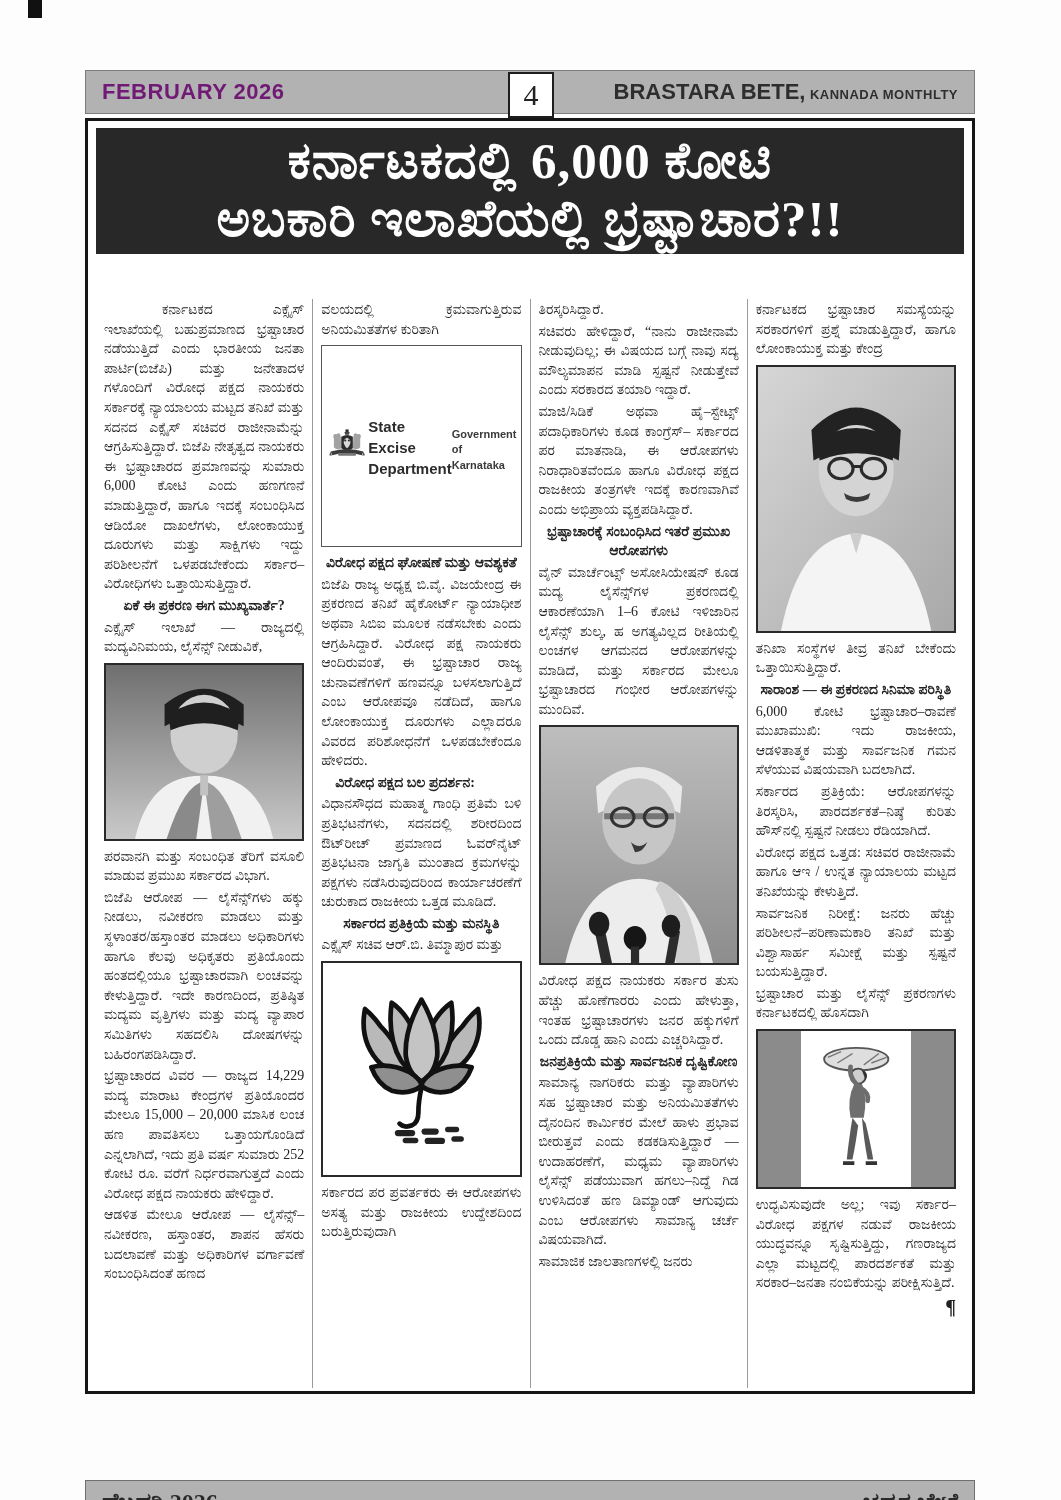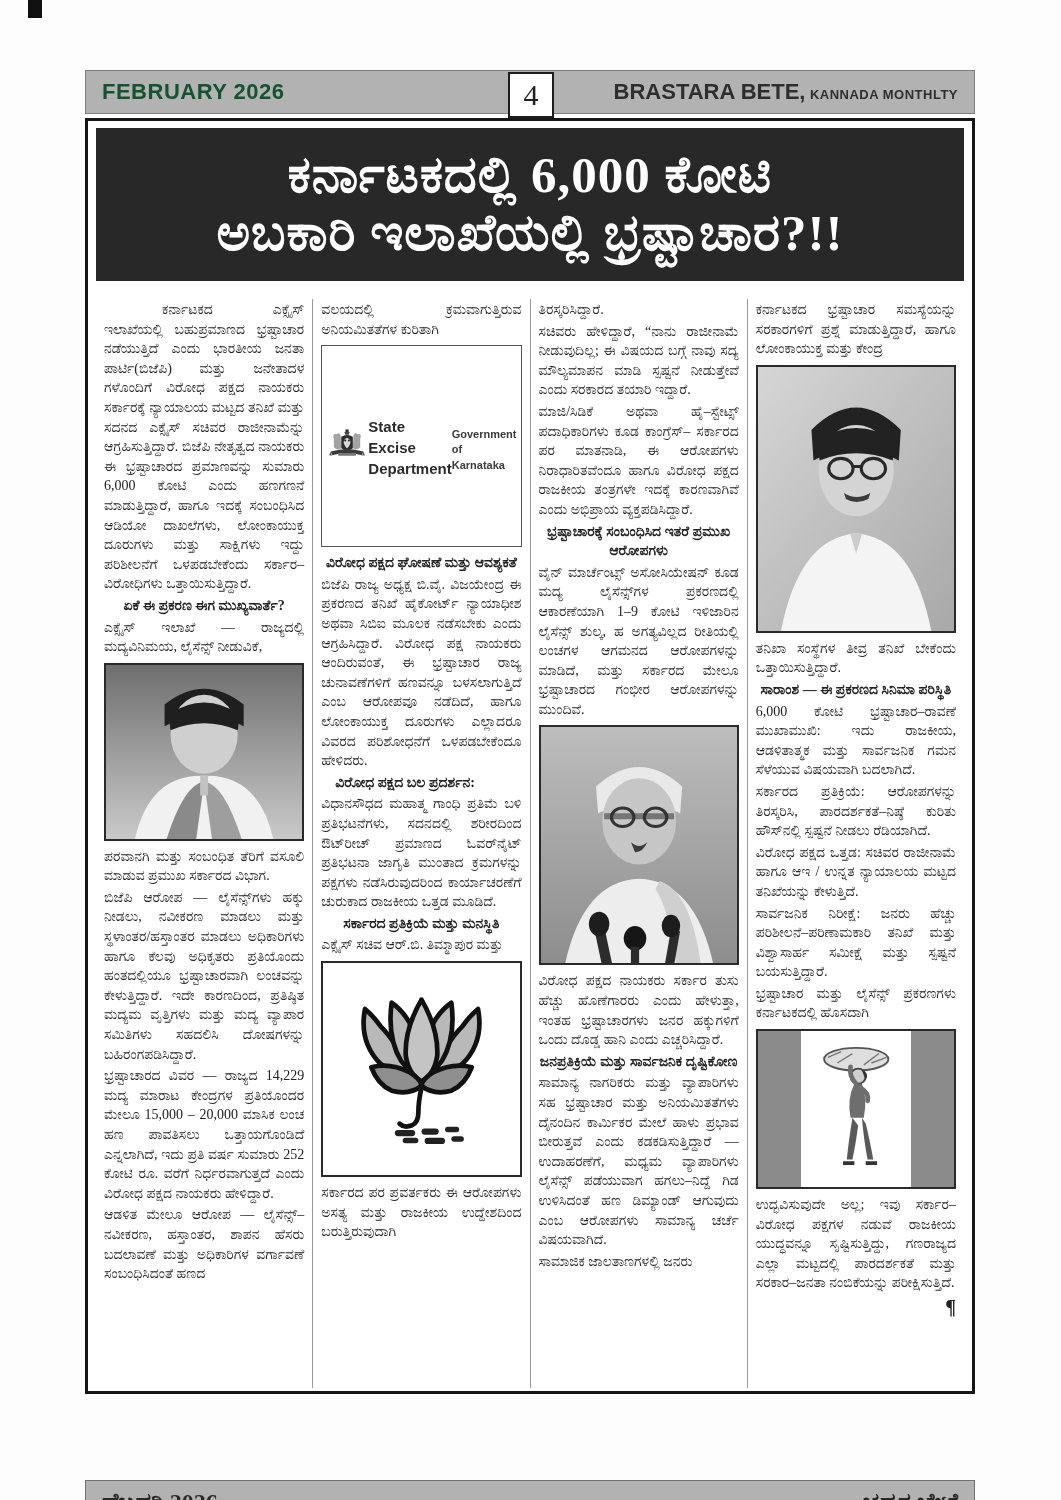--- a/index.html
+++ b/index.html
@@ -11,38 +11,38 @@
   }
   .scan-mark { position:absolute; left:28px; top:0; width:14px; height:18px; background:#111; }
 
   
   .topbar {
     position:absolute; left:85px; top:70px; width:890px; height:44px;
     background:#b2b2b2; border:1px solid #7d7d7d;
     display:flex; align-items:center; justify-content:space-between;
     padding:0 16px; font-family:"Liberation Sans", sans-serif;
   }
-  .topbar .date { font-size:22px; font-weight:bold; color:#14532d; letter-spacing:.5px; }
+  .topbar .date { font-size:22px; font-weight:bold; color:#701a75; letter-spacing:.5px; }
   .masthead { text-align:right; color:#2e2e2e; white-space:nowrap; }
   .masthead .big { font-size:22px; font-weight:bold; }
   .masthead .small { font-size:13px; font-weight:bold; letter-spacing:.5px; }
   .pagenum-box {
     position:absolute; left:508px; top:72px; width:46px; height:46px;
     background:#ffffff; border:2px solid #1d1d1d;
     display:flex; align-items:center; justify-content:center;
     font-size:30px; color:#222; z-index:3;
   }
 
   
   .frame {
     position:absolute; left:85px; top:118px; width:890px; height:1276px;
     border:3px solid #161616; background:#ffffff;
   }
   .banner {
-    position:absolute; left:8px; right:8px; top:7px; height:153px;
+    position:absolute; left:8px; right:8px; top:7px; height:126px;
     background:#282828; color:#fff;
     display:flex; flex-direction:column; align-items:center; justify-content:center;
     gap:4px;
   }
   .banner .hline { font-size:51px; font-weight:bold; letter-spacing:1px; line-height:1.05; white-space:nowrap; }
 
   
   .cols {
     position:absolute; left:8px; right:8px; top:178px; bottom:3px;
     display:flex; overflow:hidden;
@@ -200,21 +200,21 @@
         </div>
 
         <p>ಸರ್ಕಾರದ ಪರ ಪ್ರವರ್ತಕರು ಈ ಆರೋಪಗಳು ಅಸತ್ಯ ಮತ್ತು ರಾಜಕೀಯ ಉದ್ದೇಶದಿಂದ ಬರುತ್ತಿರುವುದಾಗಿ</p>
       </div>
 
       <div class="col rule">
         <p>ತಿರಸ್ಕರಿಸಿದ್ದಾರೆ.</p>
         <p>ಸಚಿವರು ಹೇಳಿದ್ದಾರೆ, “ನಾನು ರಾಜೀನಾಮೆ ನೀಡುವುದಿಲ್ಲ; ಈ ವಿಷಯದ ಬಗ್ಗೆ ನಾವು ಸದ್ಯ ಮೌಲ್ಯಮಾಪನ ಮಾಡಿ ಸ್ಪಷ್ಟನೆ ನೀಡುತ್ತೇವೆ ಎಂದು ಸರಕಾರದ ತಯಾರಿ ಇದ್ದಾರೆ.</p>
         <p>ಮಾಜಿ/ಸಿಡಿಕೆ ಅಥವಾ ಹೈ–ಸ್ಟೇಟ್ಸ್ ಪದಾಧಿಕಾರಿಗಳು ಕೂಡ ಕಾಂಗ್ರೆಸ್– ಸರ್ಕಾರದ ಪರ ಮಾತನಾಡಿ, ಈ ಆರೋಪಗಳು ನಿರಾಧಾರಿತವೆಂದೂ ಹಾಗೂ ವಿರೋಧ ಪಕ್ಷದ ರಾಜಕೀಯ ತಂತ್ರಗಳೇ ಇದಕ್ಕೆ ಕಾರಣವಾಗಿವೆ ಎಂದು ಅಭಿಪ್ರಾಯ ವ್ಯಕ್ತಪಡಿಸಿದ್ದಾರೆ.</p>
         <p class="subhead">ಭ್ರಷ್ಟಾಚಾರಕ್ಕೆ ಸಂಬಂಧಿಸಿದ ಇತರೆ ಪ್ರಮುಖ ಆರೋಪಗಳು</p>
-        <p>ವೈನ್ ಮಾರ್ಚೆಂಟ್ಸ್ ಅಸೋಸಿಯೇಷನ್ ಕೂಡ ಮದ್ಯ ಲೈಸೆನ್ಸ್‌ಗಳ ಪ್ರಕರಣದಲ್ಲಿ ಆಕಾರಣೆಯಾಗಿ 1–9 ಕೋಟಿ ಇಳಿಜಾರಿನ ಲೈಸೆನ್ಸ್ ಶುಲ್ಕ, ಹ ಅಗತ್ಯವಿಲ್ಲದ ರೀತಿಯಲ್ಲಿ ಲಂಚಗಳ ಆಗಮನದ ಆರೋಪಗಳನ್ನು ಮಾಡಿದೆ, ಮತ್ತು ಸರ್ಕಾರದ ಮೇಲೂ ಭ್ರಷ್ಟಾಚಾರದ ಗಂಭೀರ ಆರೋಪಗಳನ್ನು ಮುಂದಿವೆ.</p>
+        <p>ವೈನ್ ಮಾರ್ಚೆಂಟ್ಸ್ ಅಸೋಸಿಯೇಷನ್ ಕೂಡ ಮದ್ಯ ಲೈಸೆನ್ಸ್‌ಗಳ ಪ್ರಕರಣದಲ್ಲಿ ಆಕಾರಣೆಯಾಗಿ 1–6 ಕೋಟಿ ಇಳಿಜಾರಿನ ಲೈಸೆನ್ಸ್ ಶುಲ್ಕ, ಹ ಅಗತ್ಯವಿಲ್ಲದ ರೀತಿಯಲ್ಲಿ ಲಂಚಗಳ ಆಗಮನದ ಆರೋಪಗಳನ್ನು ಮಾಡಿದೆ, ಮತ್ತು ಸರ್ಕಾರದ ಮೇಲೂ ಭ್ರಷ್ಟಾಚಾರದ ಗಂಭೀರ ಆರೋಪಗಳನ್ನು ಮುಂದಿವೆ.</p>
 
         <div class="figure fig-photo3">
           <svg viewBox="0 0 200 230" preserveAspectRatio="xMidYMid slice">
             <defs>
               <linearGradient id="bg3" x1="0" y1="0" x2="0" y2="1">
                 <stop offset="0" stop-color="#bdbdbd"></stop>
                   <stop offset="1" stop-color="#8d8d8d"></stop>
               </linearGradient>
             </defs>
             <rect width="200" height="230" fill="url(#bg3)"></rect>

